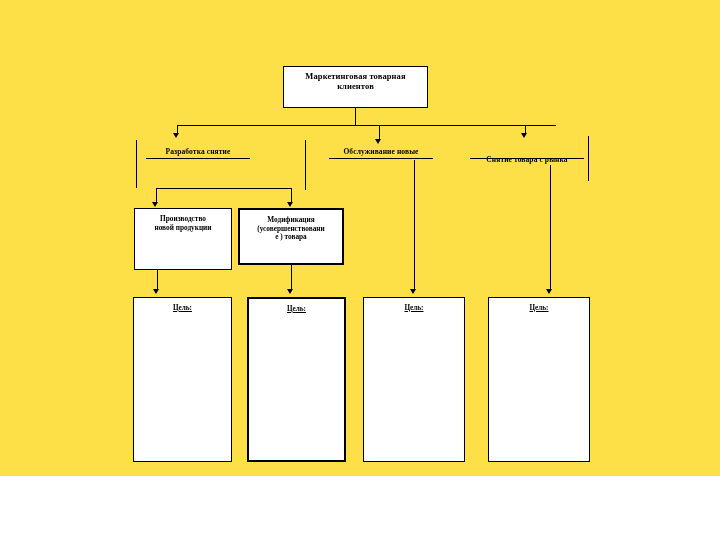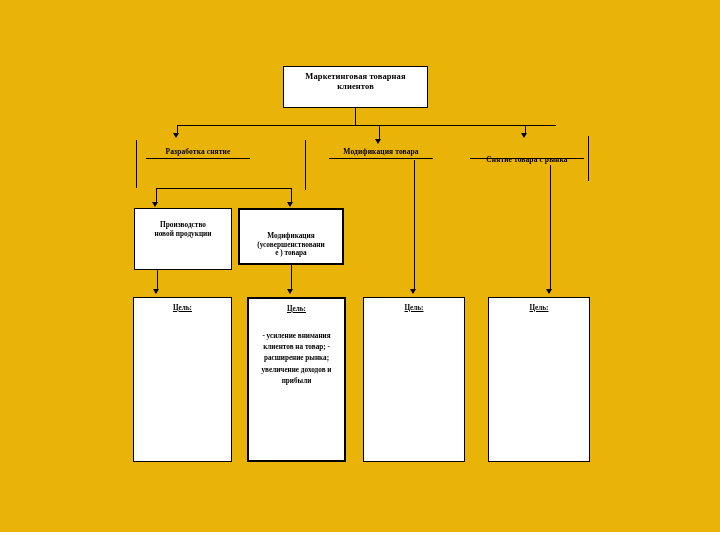--- a/index.html
+++ b/index.html
@@ -3,22 +3,22 @@
 <meta charset="utf-8">
 <style>
   html, body {
     margin: 0;
     padding: 0;
     background: #ffffff;
   }
   #canvas {
     position: relative;
     width: 720px;
-    height: 532px;
-    background: #eab308;
+    height: 476px;
+    background: #fde047;
     font-family: "Liberation Serif", "DejaVu Serif", serif;
     overflow: hidden;
   }
   .node {
     position: absolute;
     box-sizing: border-box;
     border: 1px solid #000000;
     background: #ffffff;
     color: #000000;
     text-align: center;
@@ -102,46 +102,46 @@
   <div class="vline" style="left:525px; top:125px; height:8px;"></div>
   <div class="hline" style="left:525px; top:125px; width:31px;"></div>
   <div class="arrow-down" style="left:521px; top:133px;"></div>
 
   <div class="bare" style="left:142px; top:147px; width:112px;">
     <span>Разработка снятие</span>
   </div>
   <div class="underline-stub" style="left:146px; top:158px; width:104px;"></div>
 
   <div class="bare" style="left:325px; top:147px; width:112px;">
-    <span>Модификация товара</span>
+    <span>Обслуживание новые</span>
   </div>
   <div class="underline-stub" style="left:329px; top:158px; width:104px;"></div>
 
   <div class="bare" style="left:468px; top:155px; width:118px;">
     <span>Снятие товара с рынка</span>
   </div>
   <div class="underline-stub" style="left:470px; top:158px; width:114px;"></div>
 
   <div class="vline" style="left:136px; top:140px; height:48px;"></div>
   <div class="vline" style="left:305px; top:140px; height:50px;"></div>
   <div class="vline" style="left:588px; top:136px; height:45px;"></div>
 
   <div class="hline" style="left:156px; top:188px; width:135px;"></div>
   <div class="vline" style="left:156px; top:188px; height:15px;"></div>
   <div class="arrow-down" style="left:152px; top:202px;"></div>
 
   <div class="vline" style="left:291px; top:188px; height:15px;"></div>
   <div class="arrow-down" style="left:287px; top:202px;"></div>
 
-  <div class="node" style="left:134px; top:208px; width:98px; height:62px; font-size:7.3px; padding-top:12px;">
+  <div class="node" style="left:134px; top:208px; width:98px; height:62px; font-size:7.3px; padding-top:6px;">
     <span>Производство</span><br>
     <span>новой продукции</span>
   </div>
 
-  <div class="node" style="left:238px; top:208px; width:106px; height:57px; font-size:7.3px; padding-top:22px; border-width:2px;">
+  <div class="node" style="left:238px; top:208px; width:106px; height:57px; font-size:7.3px; padding-top:6px; border-width:2px;">
     <span>Модификация</span><br>
     <span>(усовершенствовани</span><br>
     <span>е ) товара</span>
   </div>
 
   <div class="vline" style="left:157px; top:270px; height:20px;"></div>
   <div class="arrow-down" style="left:153px; top:289px;"></div>
 
   <div class="vline" style="left:291px; top:265px; height:25px;"></div>
   <div class="arrow-down" style="left:287px; top:289px;"></div>
@@ -151,21 +151,20 @@
 
   <div class="vline" style="left:550px; top:165px; height:125px;"></div>
   <div class="arrow-down" style="left:546px; top:289px;"></div>
 
   <div class="node goal" style="left:133px; top:297px; width:99px; height:165px;">
     <span class="goal-head">Цель:</span>
   </div>
 
   <div class="node goal" style="left:247px; top:297px; width:99px; height:165px; border-width:2px;">
     <span class="goal-head">Цель:</span>
-    <span class="goal-body">- усиление внимания клиентов на товар; - расширение рынка; увеличение доходов и прибыли</span>
   </div>
 
   <div class="node goal" style="left:363px; top:297px; width:102px; height:165px;">
     <span class="goal-head">Цель:</span>
   </div>
 
   <div class="node goal" style="left:488px; top:297px; width:102px; height:165px;">
     <span class="goal-head">Цель:</span>
   </div>
 

